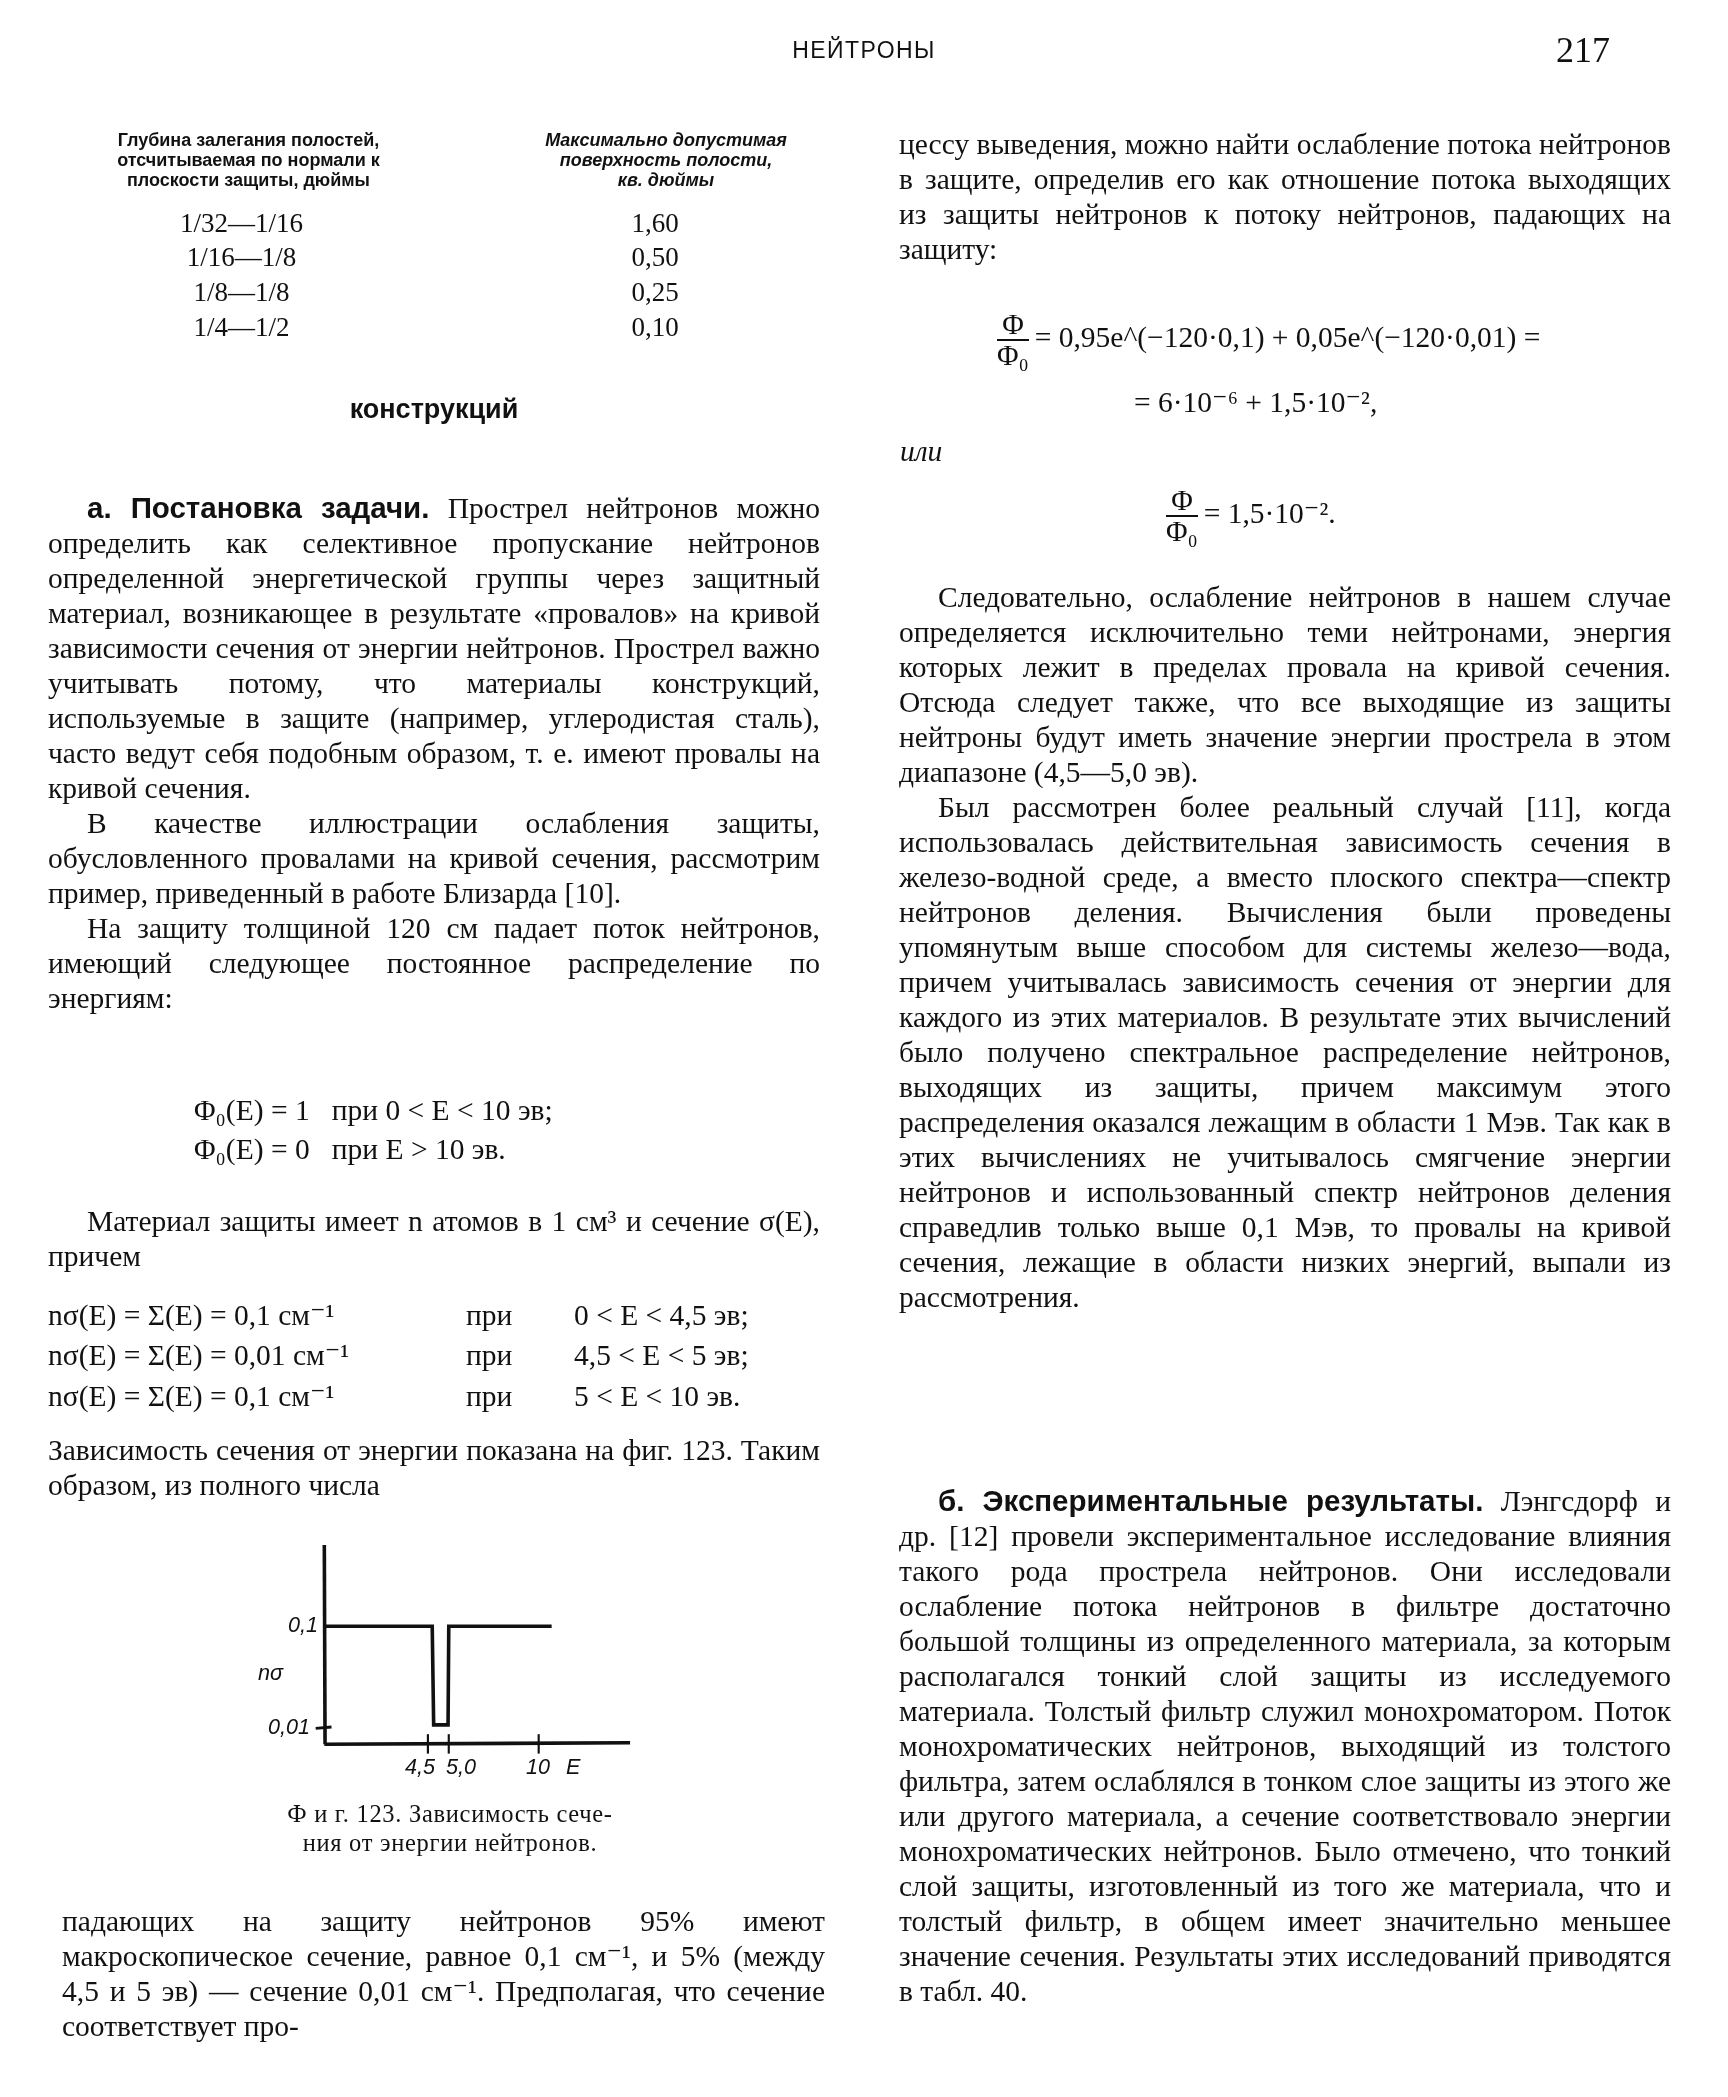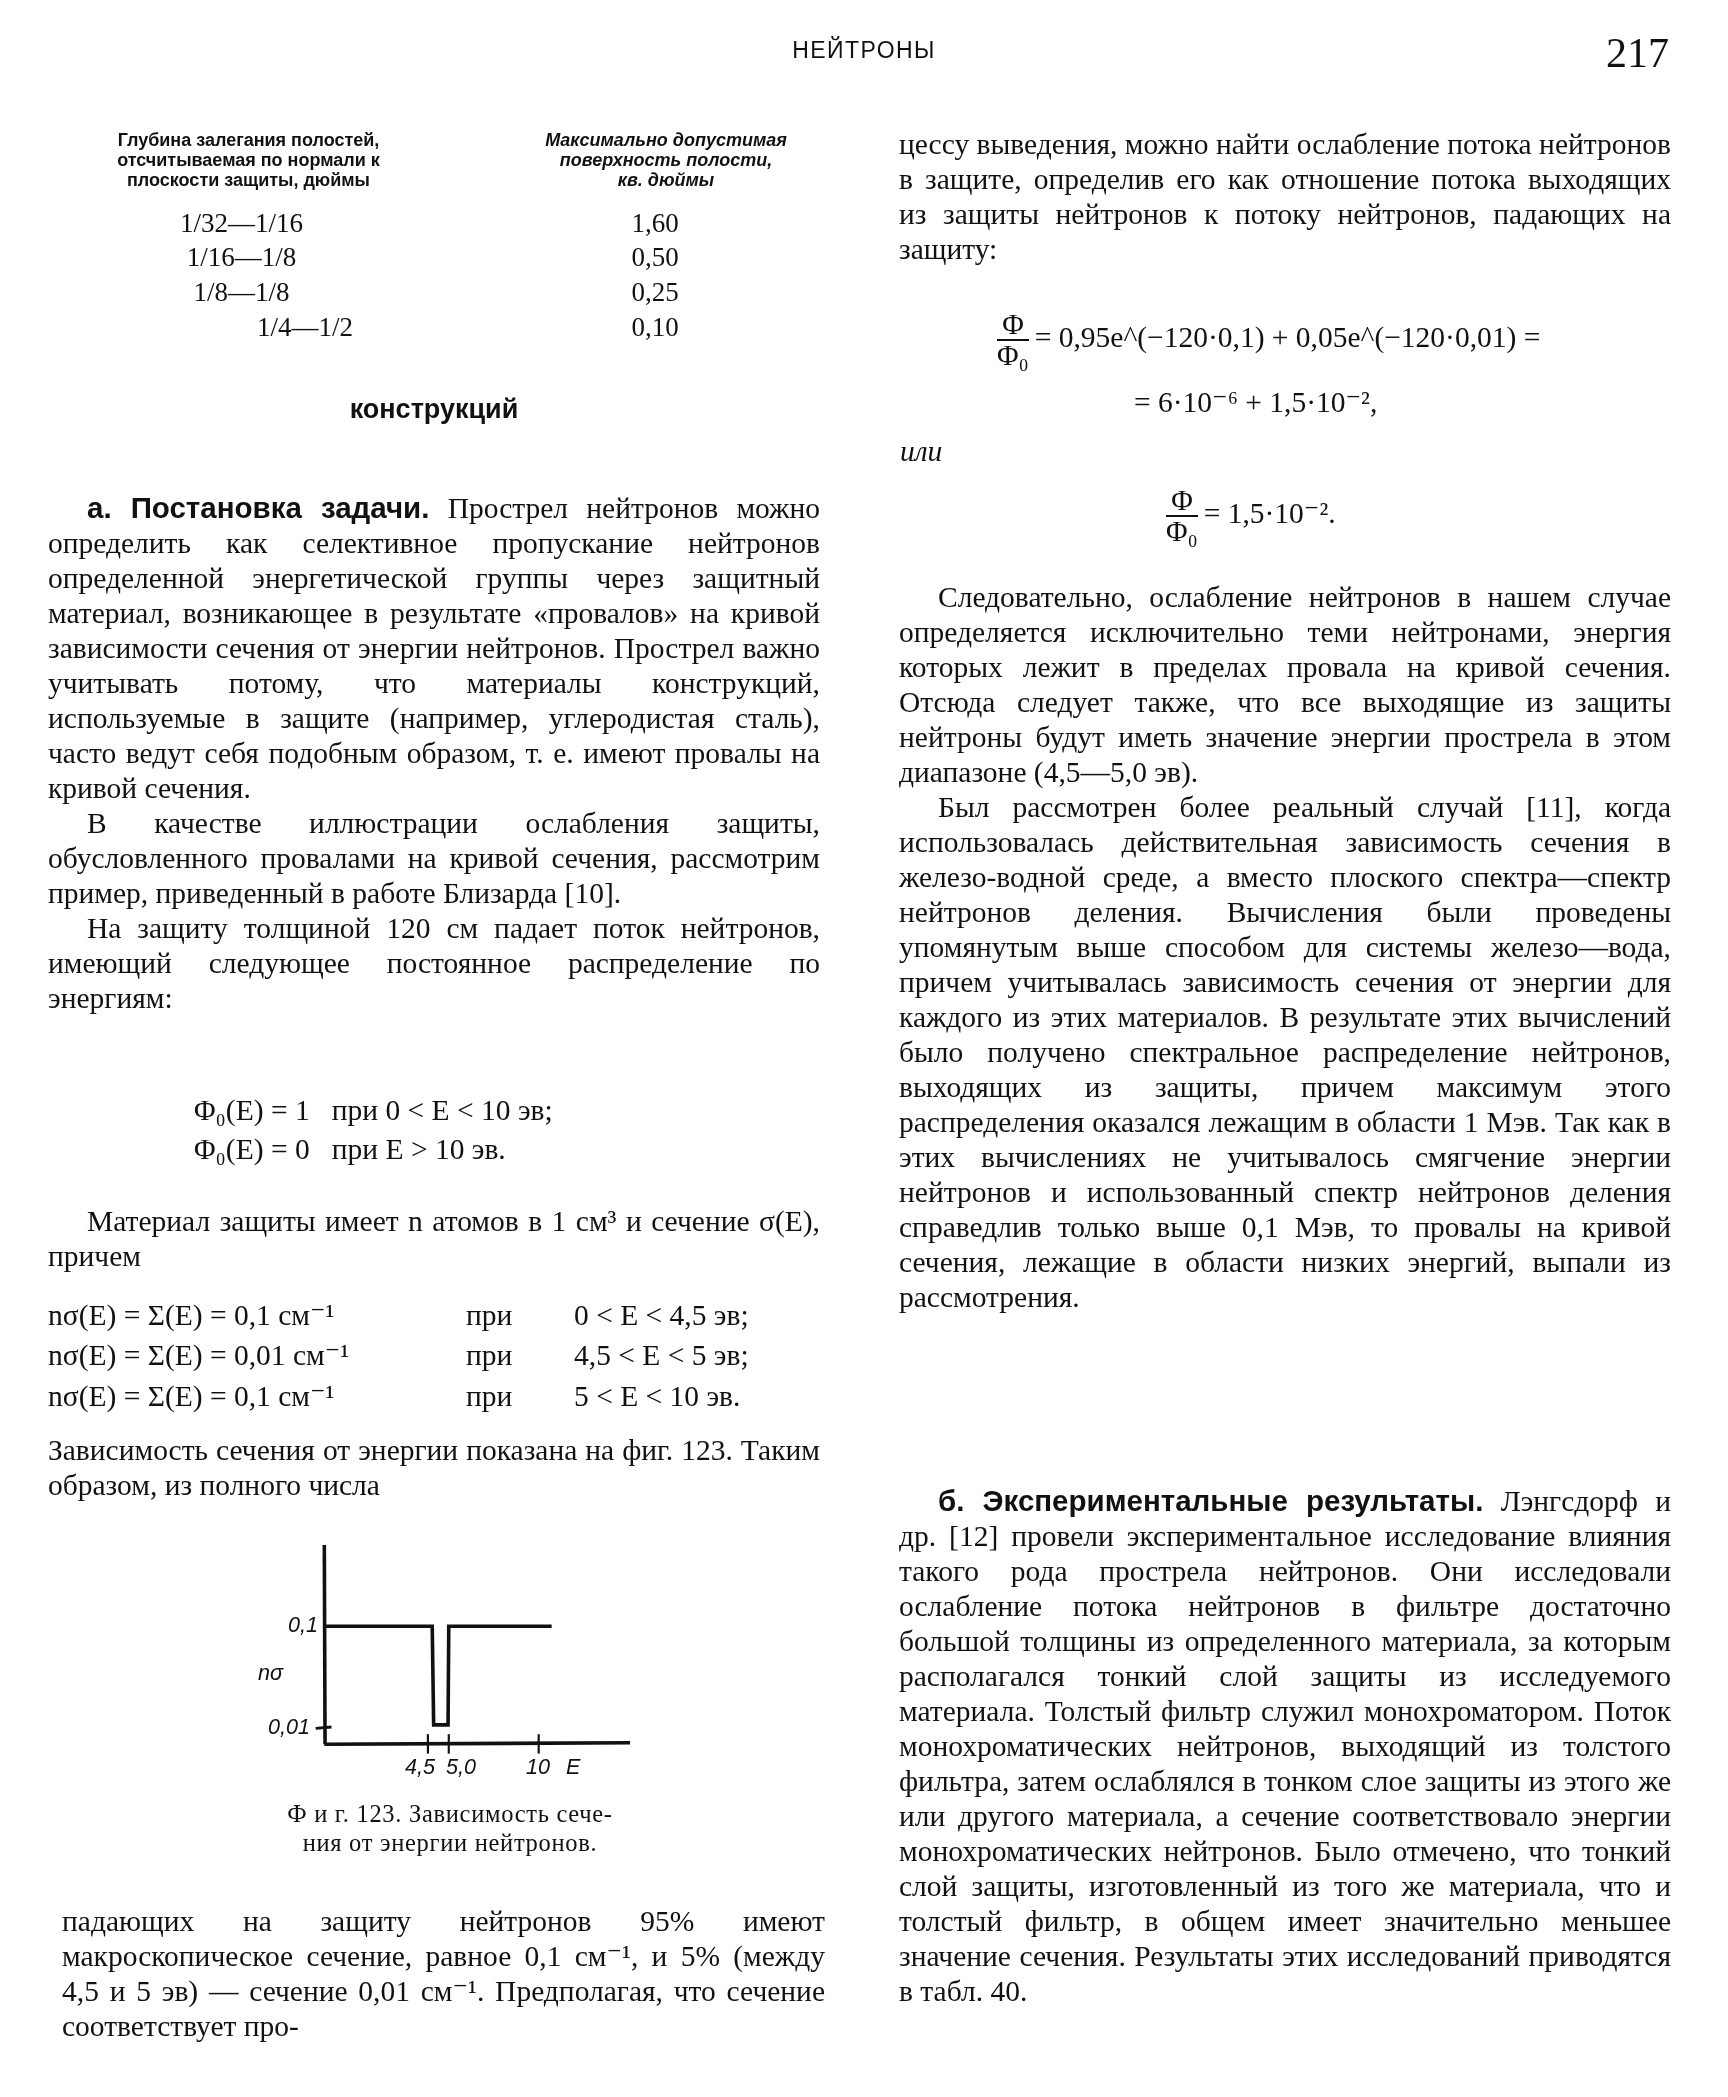--- a/index.html
+++ b/index.html
@@ -1,19 +1,19 @@
 <!DOCTYPE html>
 <html style="font-size:11.5px"><head>
 <meta charset="utf-8">
 <style>
   html, body { margin:0; padding:0; background:#ffffff; }
   body { width:1728px; height:2097px; position:relative; overflow:hidden; color:#111; font-family:"Liberation Serif", "DejaVu Serif", serif; }
   .abs { position:absolute; }
   .running-head { top:37px; left:0; width:1728px; text-align:center; font-family:"Liberation Sans", sans-serif; font-size:23px; letter-spacing:1.4px; }
-  .page-num { top:29px; left:1606px; width:58px; text-align:center; font-size:42px; }
+  .page-num { top:29px; left:1554px; width:58px; text-align:center; font-size:36px; }
   .col { position:absolute; width:772px; }
   .col-left { left:48px; }
   .col-right { left:899px; }
   .para { font-size:29.5px; line-height:35px; text-align:justify; margin:0; }
   .para.indent { text-indent:39px; }
   .tbl-head { position:absolute; font-family:"Liberation Sans", sans-serif; font-weight:bold; font-size:18px; line-height:20px; text-align:center; }
   .tbl-cell { position:absolute; font-size:27px; line-height:35px; text-align:center; }
   .section-title { position:absolute; left:48px; width:772px; text-align:center; font-family:"Liberation Sans", sans-serif; font-weight:bold; font-size:27px; line-height:35px; }
   .bold { font-weight:bold; font-family:"Liberation Sans", sans-serif; }
   .formula { position:absolute; font-size:29.5px; line-height:39px; white-space:nowrap; }
@@ -40,21 +40,21 @@
     <div>Максимально допустимая</div>
     <div>поверхность полости,</div>
     <div>кв. дюймы</div>
   </div>
   <div class="tbl-cell" style="left:130px; top:206px; width:223px;">1/32—1/16</div>
   <div class="tbl-cell" style="left:576px; top:206px; width:158px;">1,60</div>
   <div class="tbl-cell" style="left:130px; top:240px; width:223px;">1/16—1/8</div>
   <div class="tbl-cell" style="left:576px; top:240px; width:158px;">0,50</div>
   <div class="tbl-cell" style="left:130px; top:275px; width:223px;">1/8—1/8</div>
   <div class="tbl-cell" style="left:576px; top:275px; width:158px;">0,25</div>
-  <div class="tbl-cell" style="left:130px; top:310px; width:223px;text-align:right;">1/4—1/2</div>
+  <div class="tbl-cell" style="left:130px; top:310px; width:223px;">1/4—1/2</div>
   <div class="tbl-cell" style="left:576px; top:310px; width:158px;">0,10</div>
 </div>
 
 <div class="section-title" style="top:392px;">
   <div>конструкций</div>
 </div>
 
 <div class="col col-left" style="top:490px;">
   <p class="para indent"><span class="bold">а. Постановка задачи.</span><span> Прострел нейтронов можно определить как селективное пропускание нейтронов определенной энергетической группы через защитный материал, возникающее в результате «провалов» на кривой зависимости сечения от энергии нейтронов. Прострел важно учитывать потому, что материалы конструкций, используемые в защите (например, углеродистая сталь), часто ведут себя подобным образом, т. е. имеют провалы на кривой сечения.</span></p>
   <p class="para indent">В качестве иллюстрации ослабления защиты, обусловленного провалами на кривой сечения, рассмотрим пример, приведенный в работе Близарда [10].</p>

